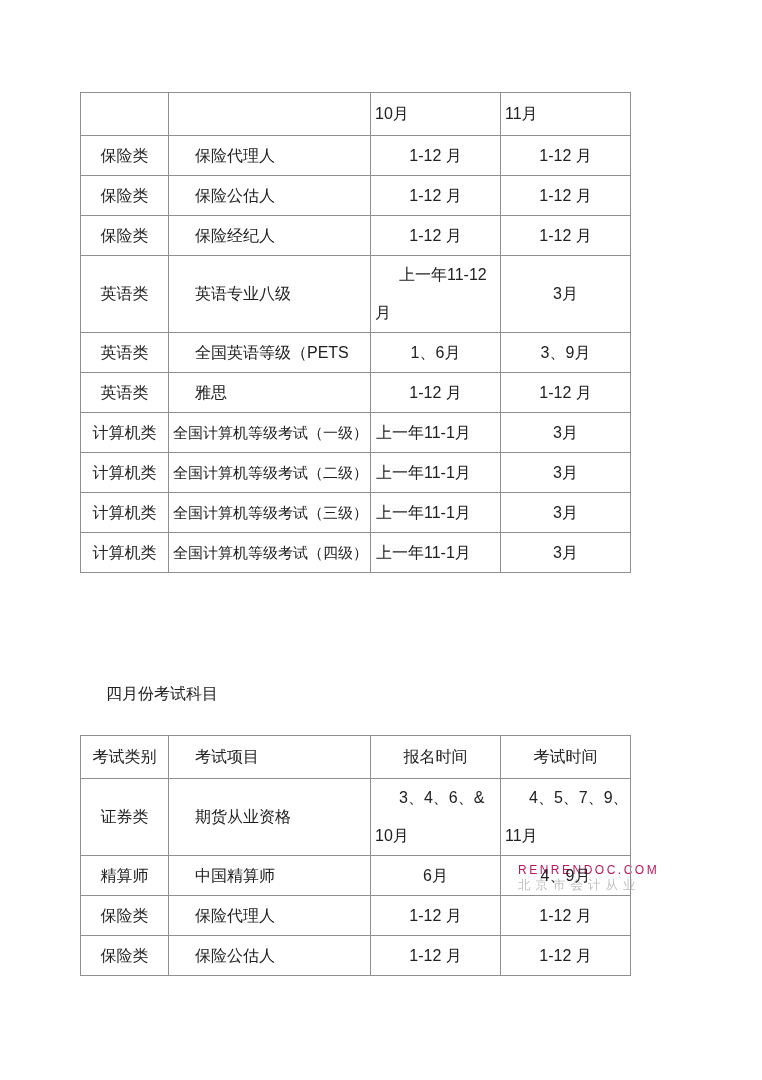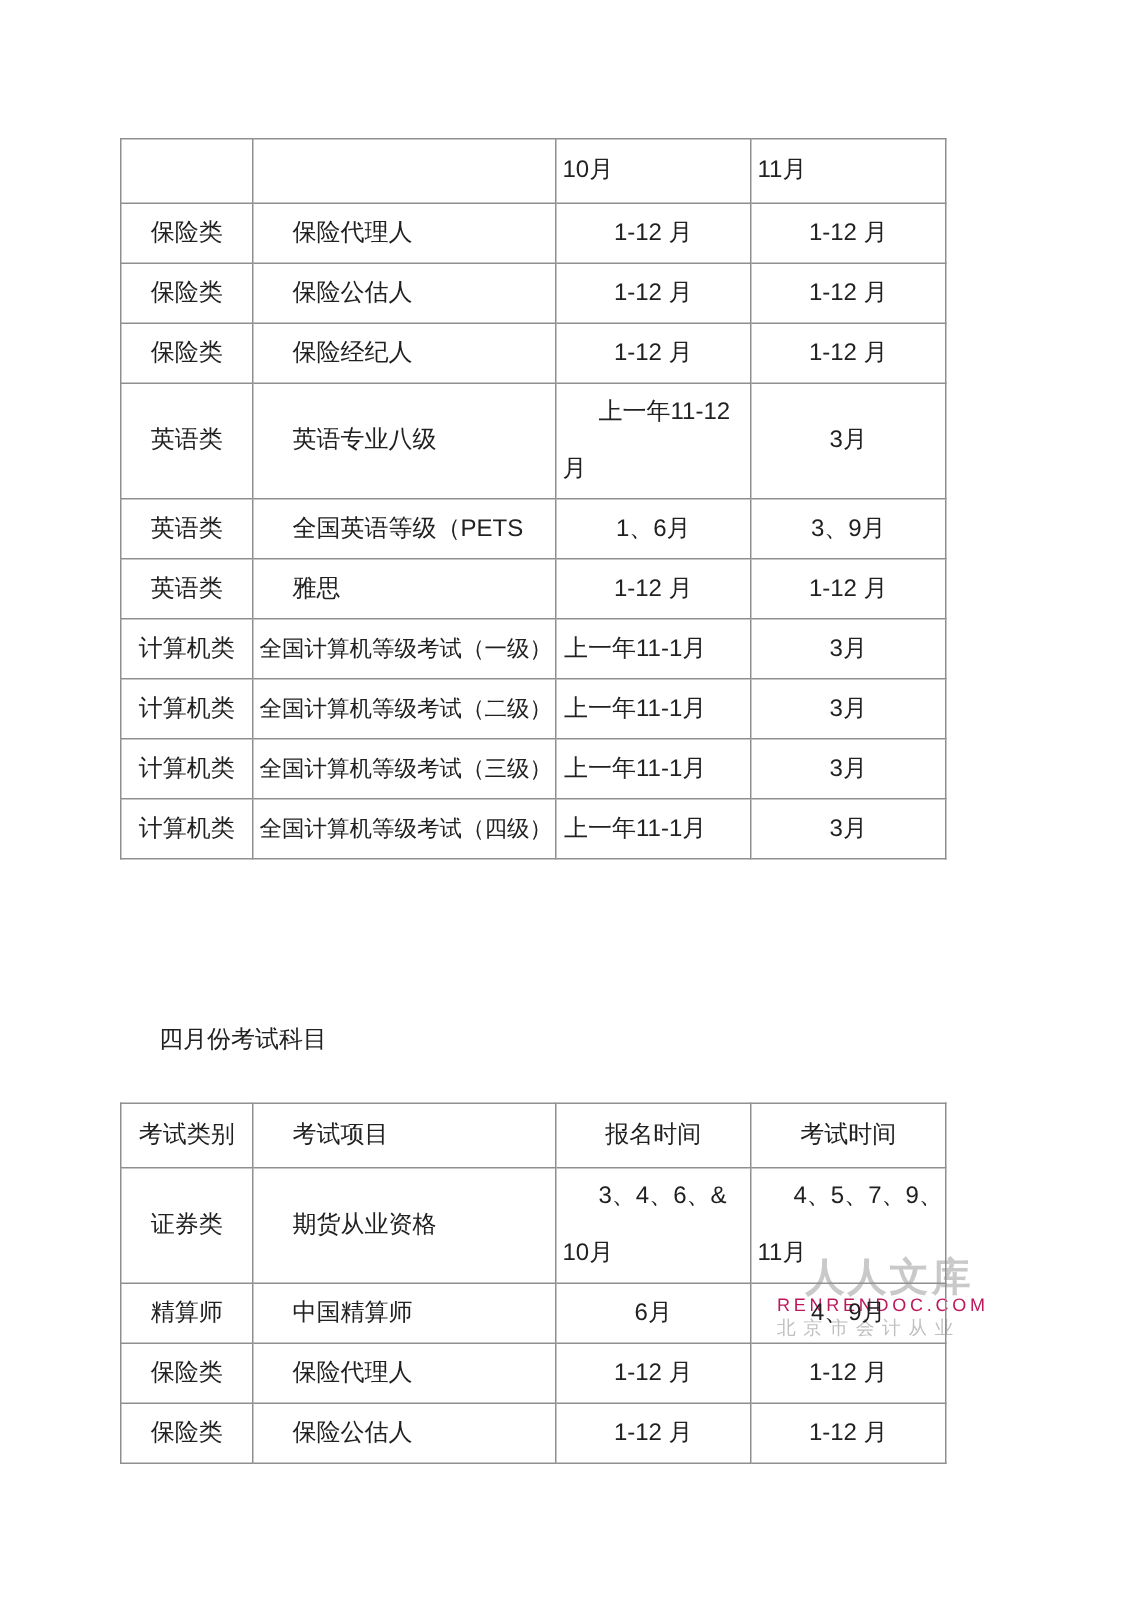--- a/index.html
+++ b/index.html
@@ -55,21 +55,20 @@
   .wm-tagline{
     left:518px;top:878px;font-size:12.5px;line-height:15px;
     letter-spacing:5px;color:#bfbfbf;
   }
 </style>
 </head>
 <body>
 
 <div class="page">
 
-  <div class="wm wm-brand">人人文库</div>
   <div class="wm wm-domain">RENRENDOC.COM</div>
   <div class="wm wm-tagline">北京市会计从业</div>
 
   <table id="t1">
     <colgroup>
       <col class="c0">
         <col class="c1">
         <col class="c2">
         <col class="c3">
     </colgroup>

